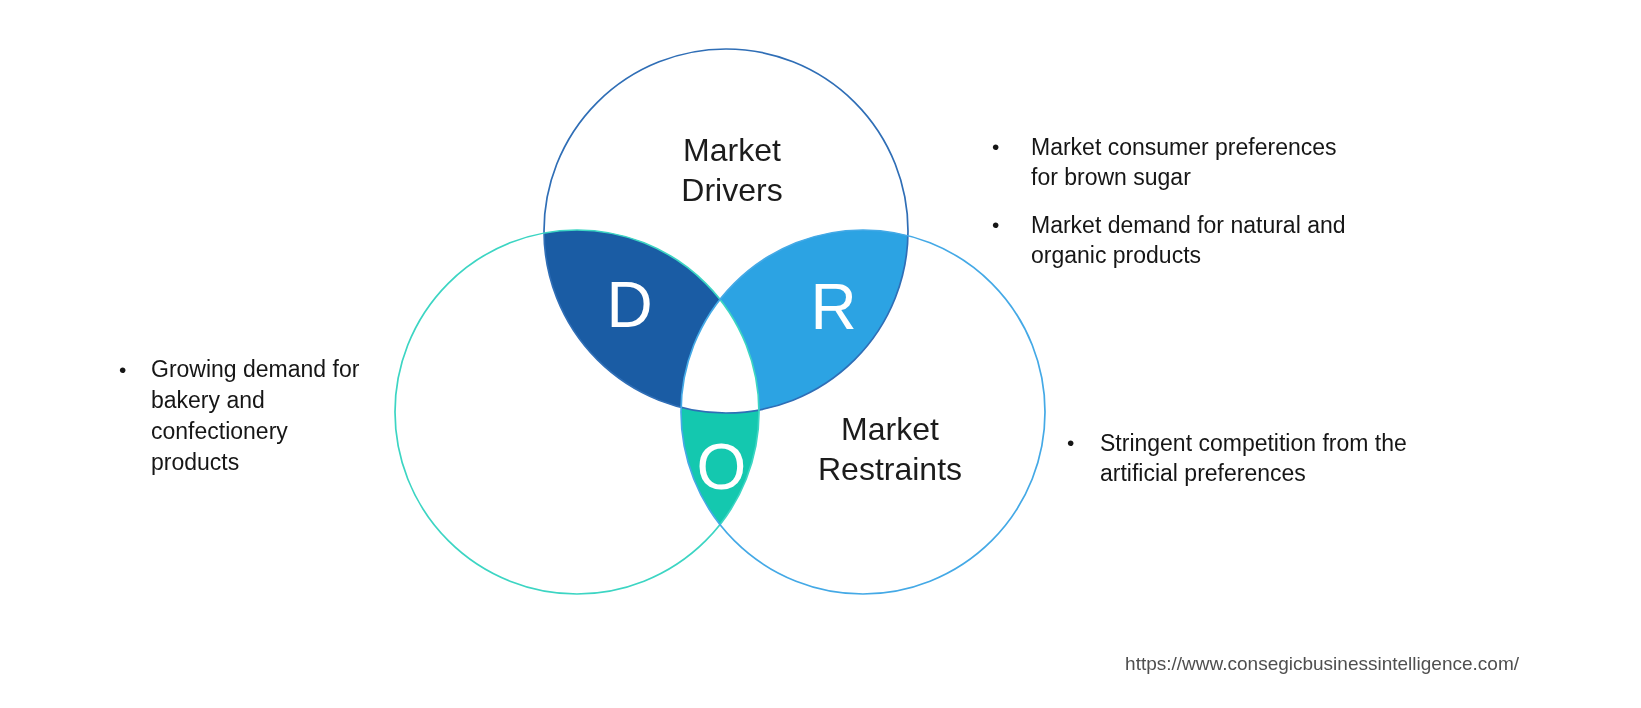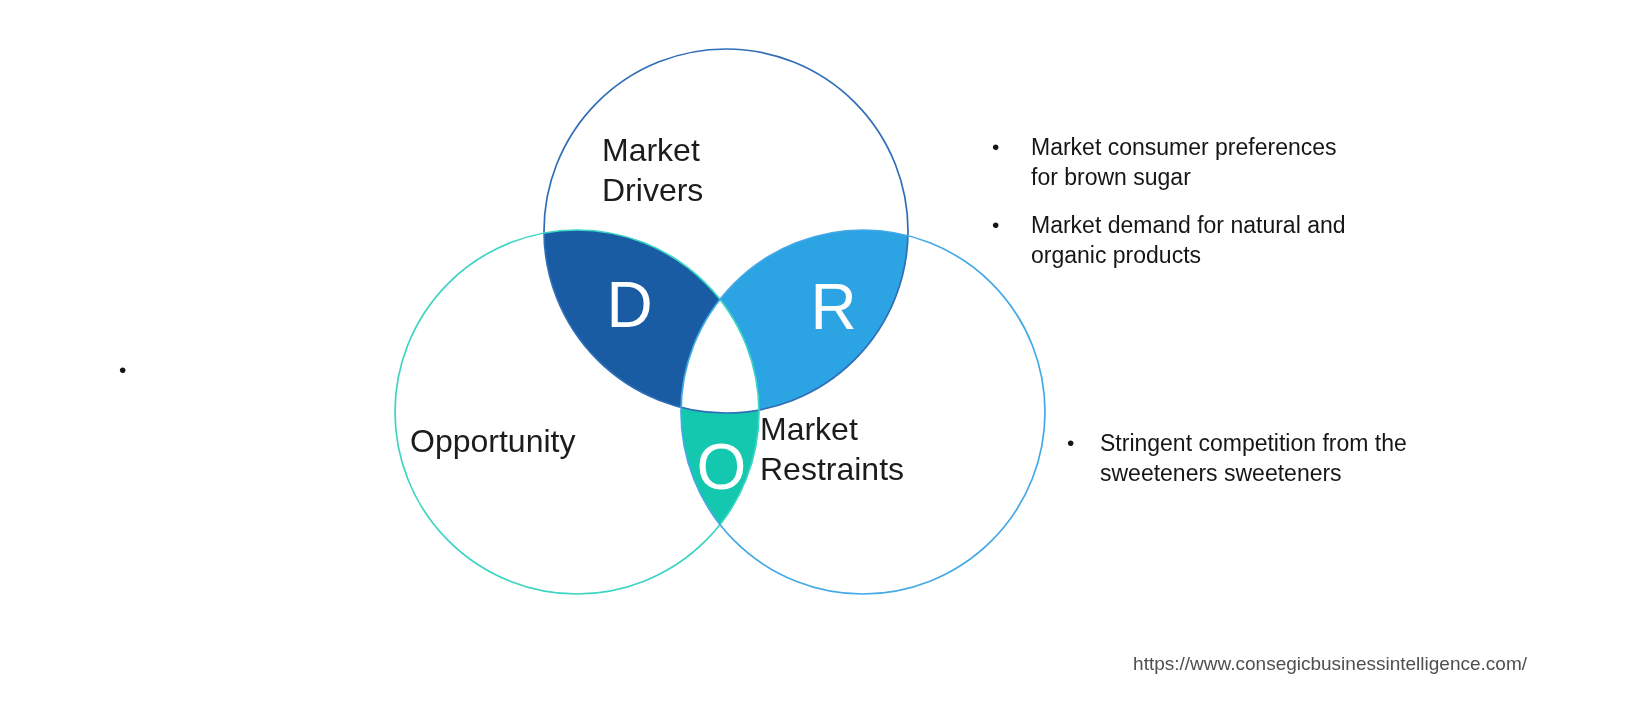--- a/index.html
+++ b/index.html
@@ -24,20 +24,21 @@
     user-select: none;
   }
   .letter-d { left: 570px; top: 260px; }
   .letter-r { left: 774px; top: 262px; }
   .letter-o { left: 662px; top: 422px; }
 
   
   .venn-label {
     position: absolute;
     width: 260px;
+    text-align: center;
     color: #1c1c1c;
     font-size: 32px; font-weight: 400;
     line-height: 40px;
     white-space: pre-line;
   }
   .label-drivers     { left: 602px; top: 130px; }
   .label-opportunity { left: 410px; top: 421px; }
   .label-restraints  { left: 760px; top: 409px; }
 
   
@@ -58,21 +59,21 @@
   .group-opportunity .bullet-item { line-height: 31px; }
   .group-opportunity .dot { line-height: 31px; }
   .group-opportunity .text { margin-left: 32px; }
 
   .group-restraints { left: 1067px; top: 428px; width: 440px; }
   .group-restraints .text { margin-left: 33px; }
 
   
   .source-url {
     position: absolute;
-    right: 114px; top: 652px;
+    right: 122px; top: 652px;
     font-size: 19px; line-height: 24px;
     color: #4f4f4f;
   }
 </style>
 </head>
 <body>
 
 <div class="stage">
 
   <svg class="venn" width="1641" height="708" viewBox="0 0 1641 708">
@@ -113,46 +114,49 @@
     <circle cx="577" cy="412" r="182" fill="none" stroke-width="1.7" stroke="#3CD5C3"></circle>
     <circle cx="863" cy="412" r="182" fill="none" stroke-width="1.7" stroke="#44A9E6"></circle>
   </svg>
 
   <div class="venn-letter letter-d">D</div>
   <div class="venn-letter letter-r">R</div>
   <div class="venn-letter letter-o">O</div>
 
   <div class="venn-label label-drivers">Market
 Drivers</div>
-  <div class="venn-label label-opportunity">Opportunity</div>
   <div class="venn-label label-restraints">Market
 Restraints</div>
 
   <div class="bullet-group group-drivers">
     <div class="bullet-item">
       <span class="dot">•</span>
       <div class="text">Market consumer preferences
 for brown sugar</div>
     </div>
     <div class="bullet-item">
       <span class="dot">•</span>
       <div class="text">Market demand for natural and
 organic products</div>
     </div>
   </div>
 
   <div class="bullet-group group-opportunity">
     <div class="bullet-item">
       <span class="dot">•</span>
+      <div class="text">Growing demand for
+bakery and
+confectionery
+products</div>
     </div>
   </div>
 
   <div class="bullet-group group-restraints">
     <div class="bullet-item">
       <span class="dot">•</span>
       <div class="text">Stringent competition from the
-sweeteners sweeteners</div>
+artificial preferences</div>
     </div>
   </div>
 
   <div class="source-url">https://www.consegicbusinessintelligence.com/</div>
 
 </div>
 
 </body></html>

